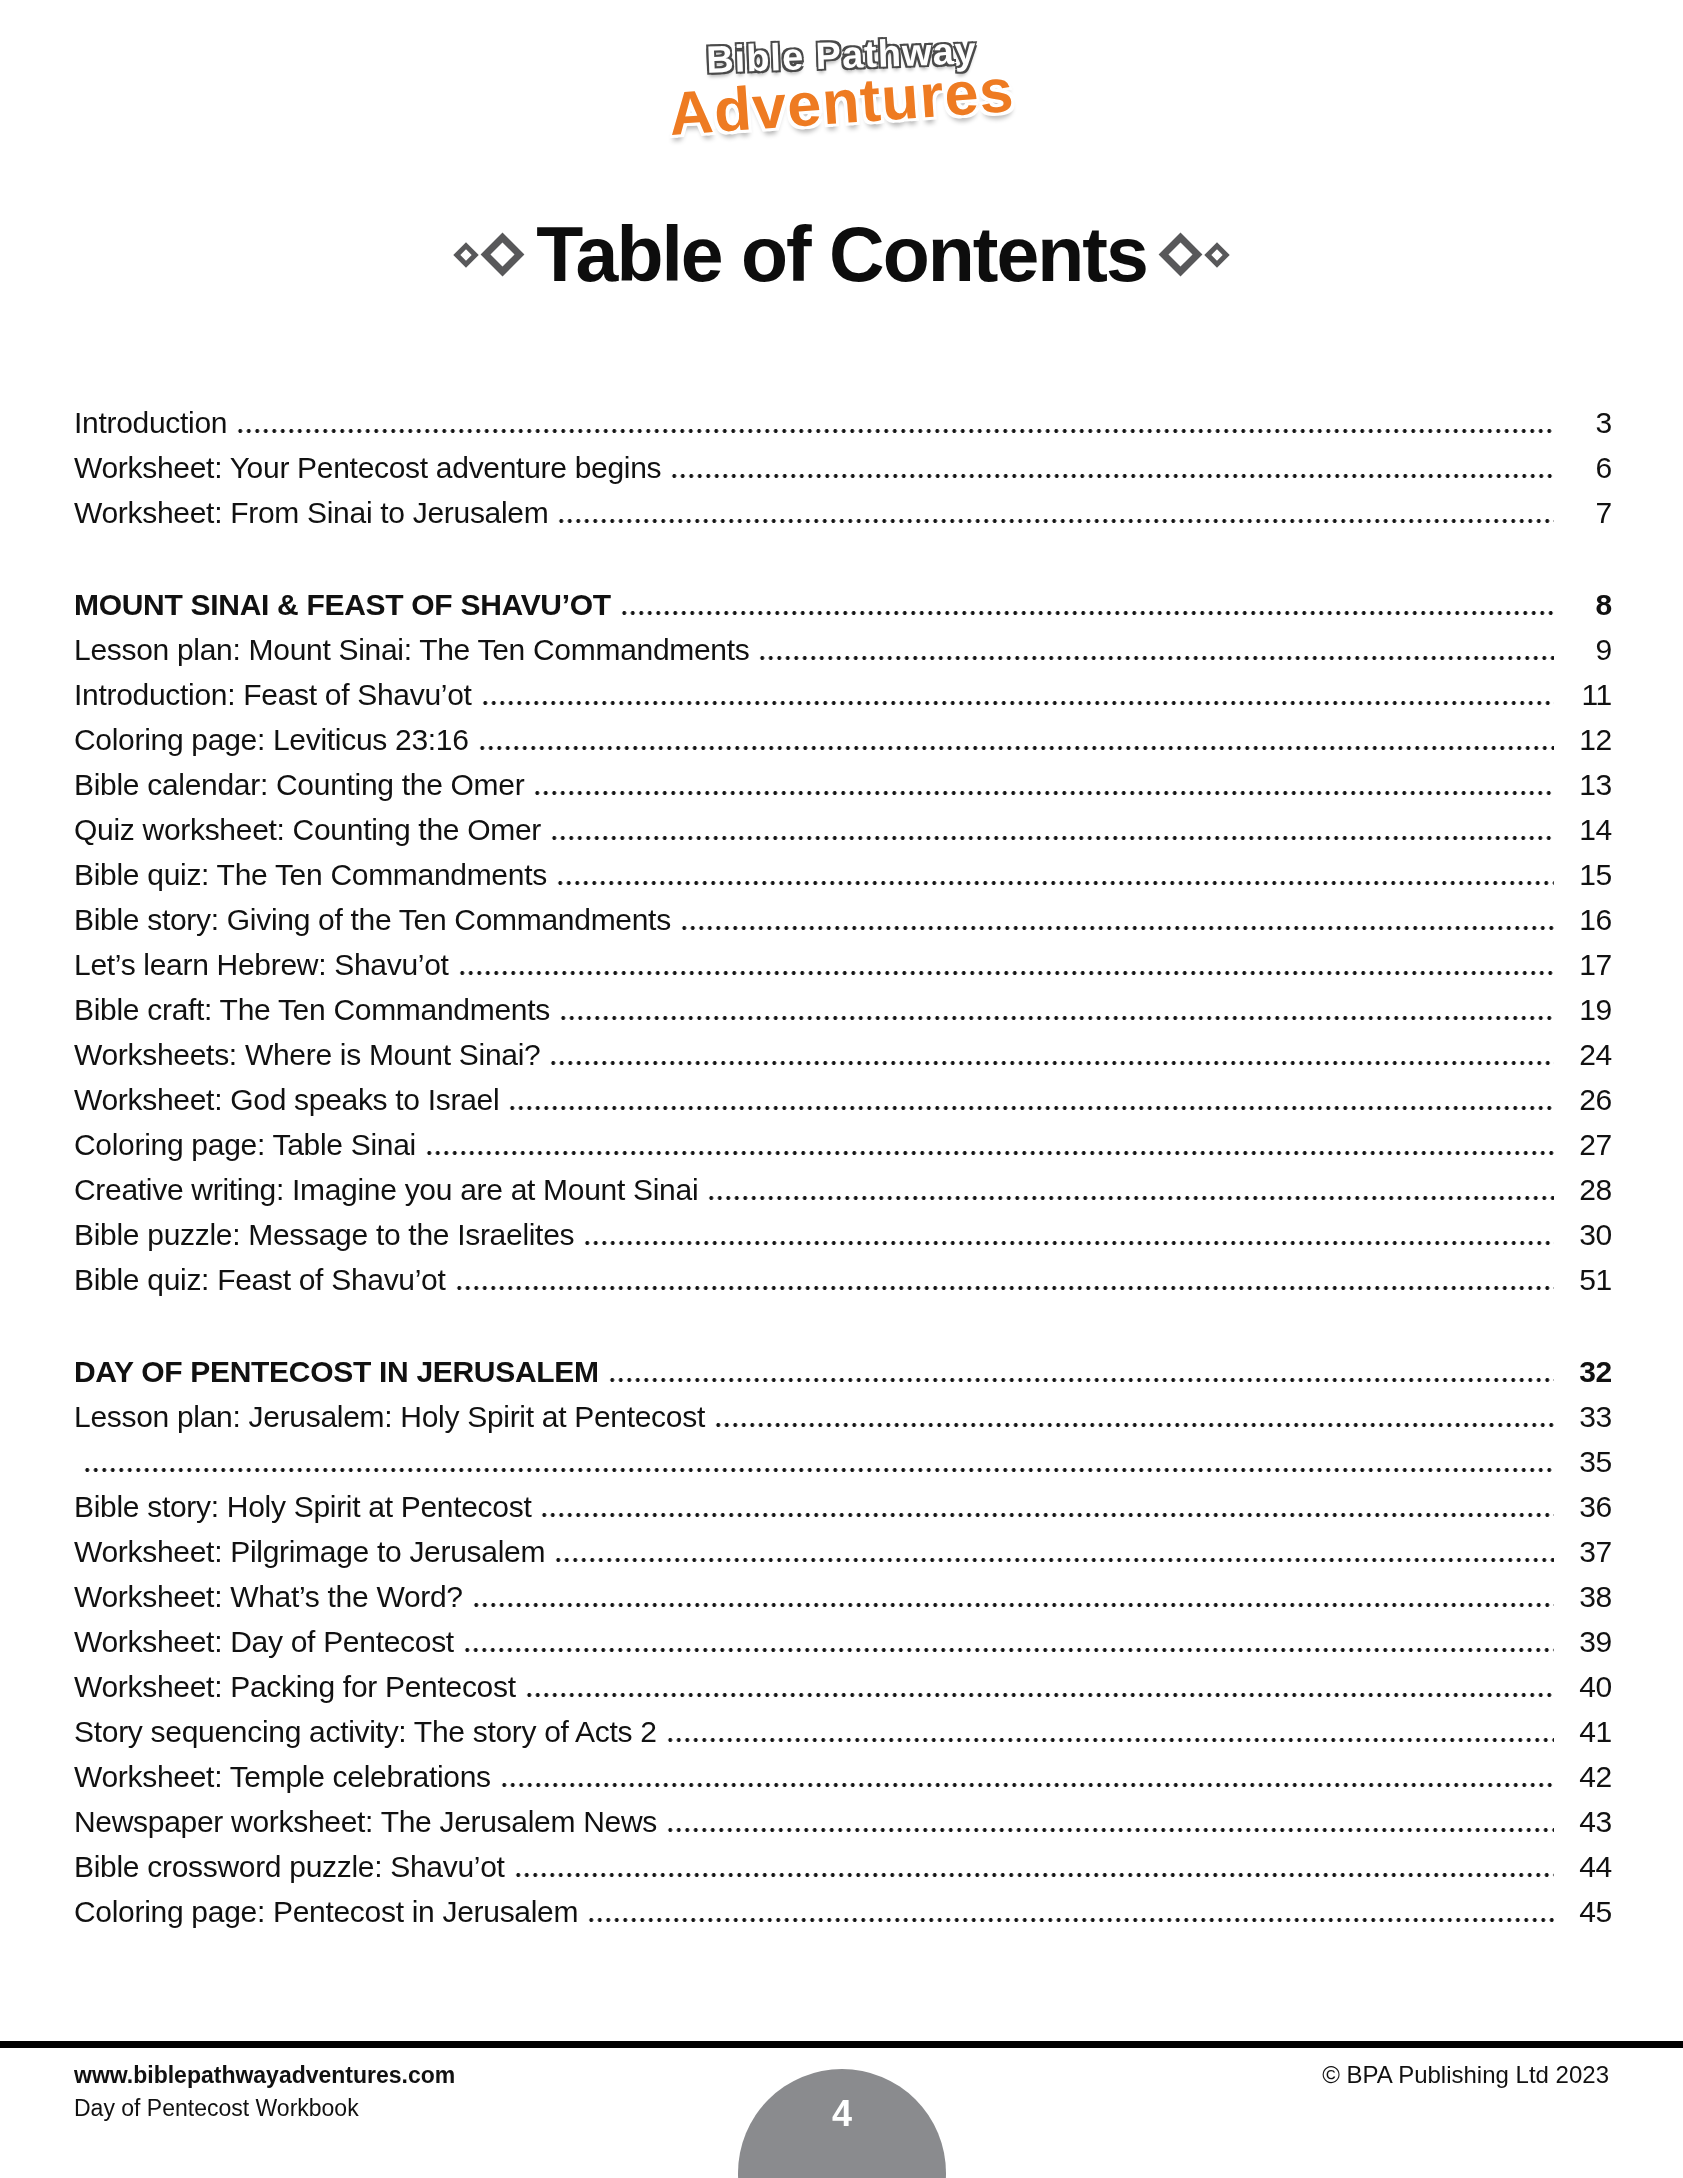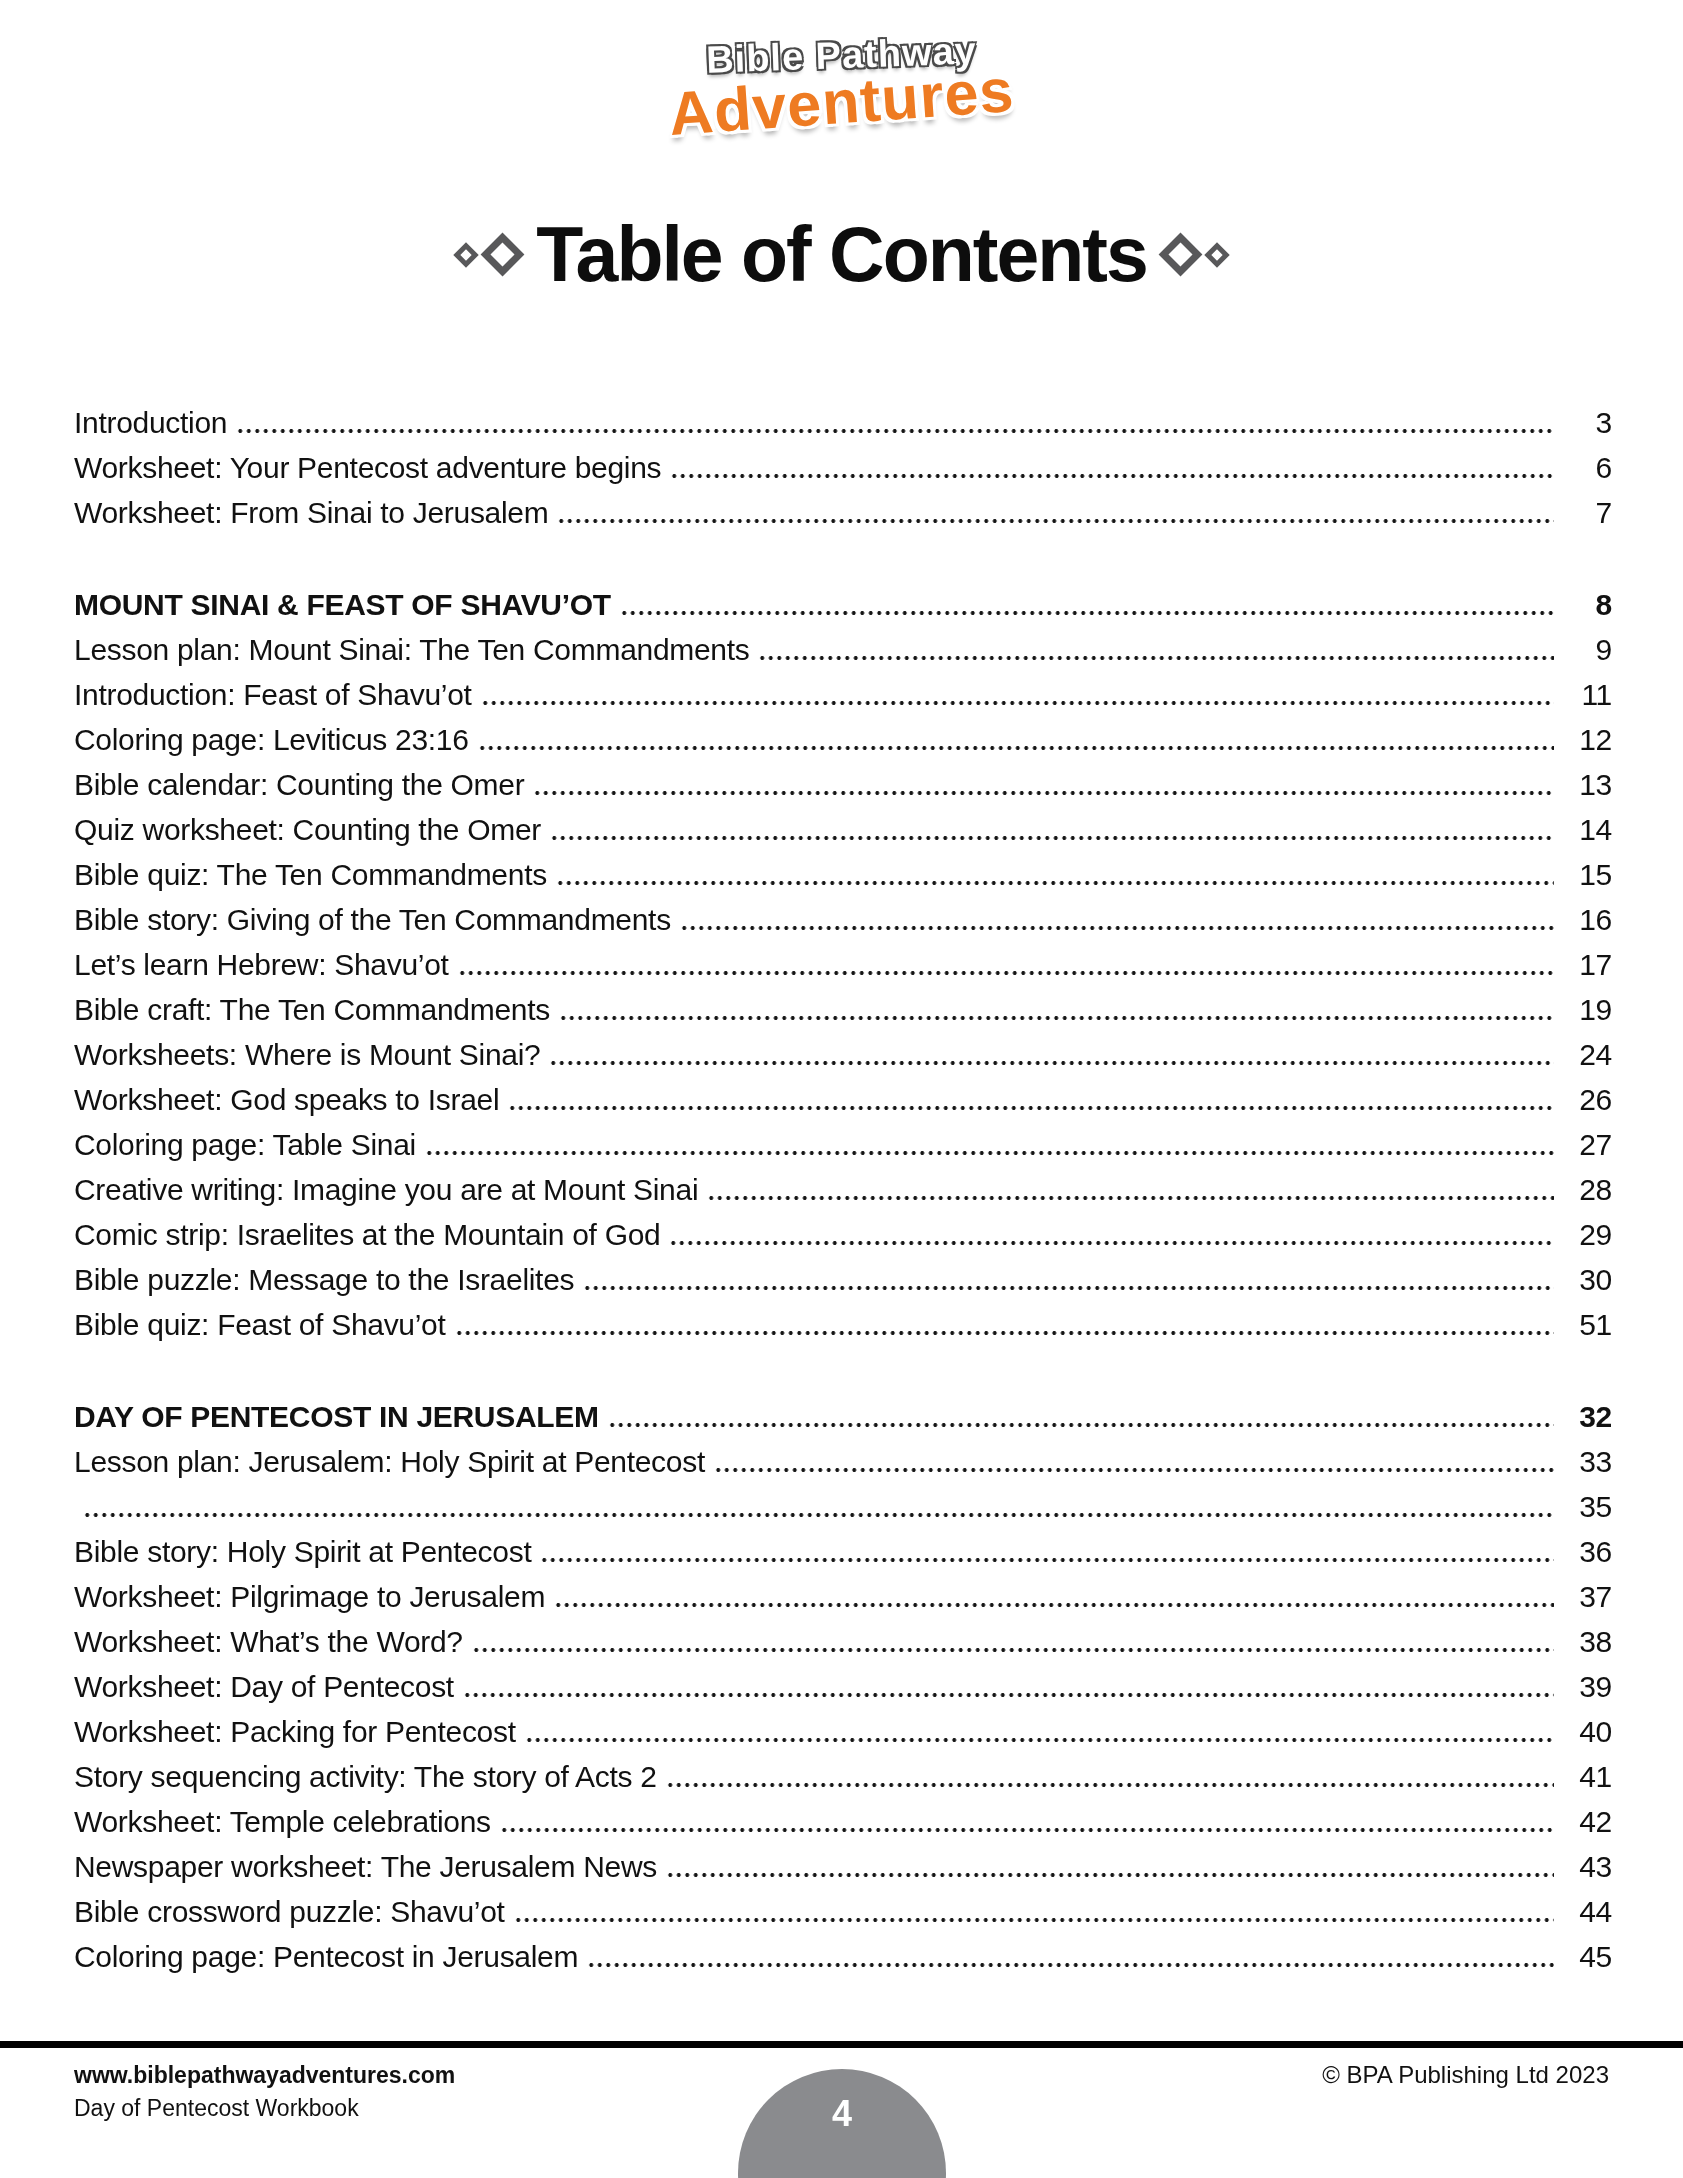--- a/index.html
+++ b/index.html
@@ -186,25 +186,20 @@
           <span class="label">Coloring page: Table Sinai</span>
           <span class="leader"></span>
           <span class="pageno">27</span>
         </div>
         <div class="toc-row">
           <span class="label">Creative writing: Imagine you are at Mount Sinai</span>
           <span class="leader"></span>
           <span class="pageno">28</span>
         </div>
         <div class="toc-row">
-          <span class="label">Comic strip: Israelites at the Mountain of God</span>
-          <span class="leader"></span>
-          <span class="pageno">29</span>
-        </div>
-        <div class="toc-row">
           <span class="label">Bible puzzle: Message to the Israelites</span>
           <span class="leader"></span>
           <span class="pageno">30</span>
         </div>
         <div class="toc-row">
           <span class="label">Bible quiz: Feast of Shavu’ot</span>
           <span class="leader"></span>
           <span class="pageno">51</span>
         </div>
       </div>

